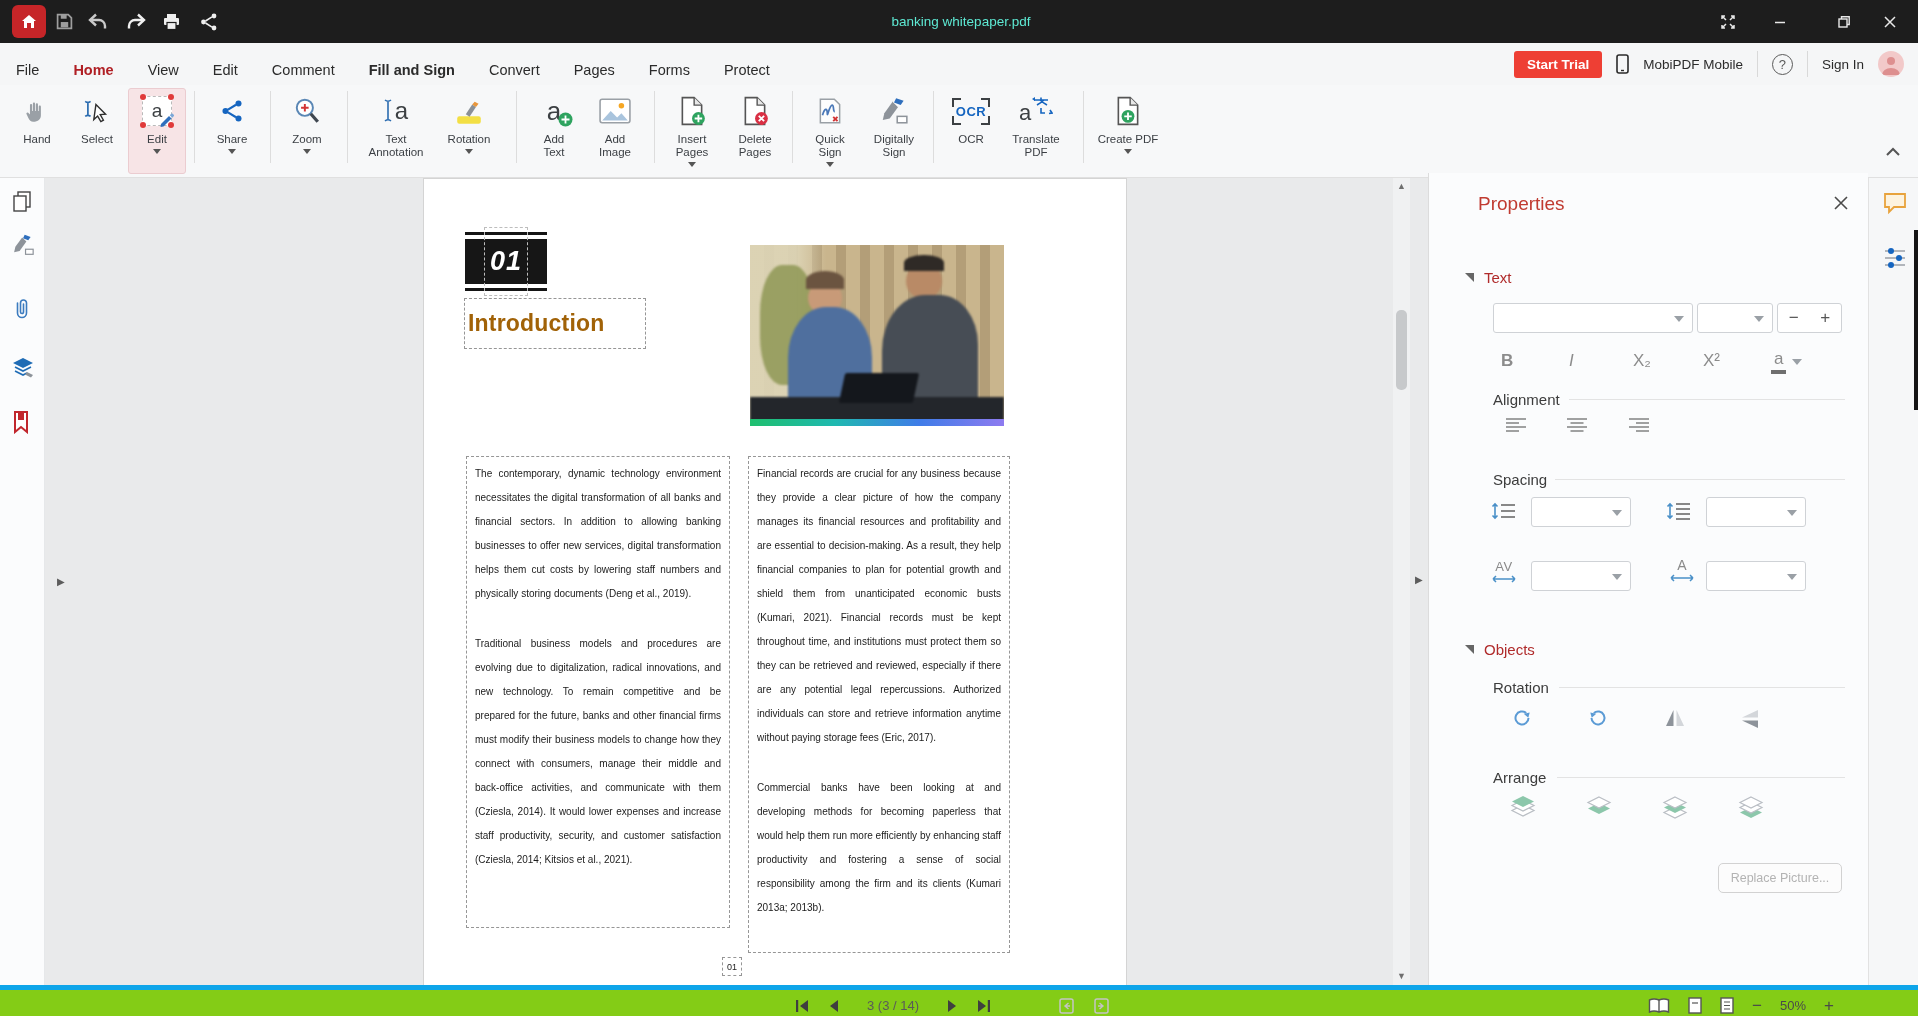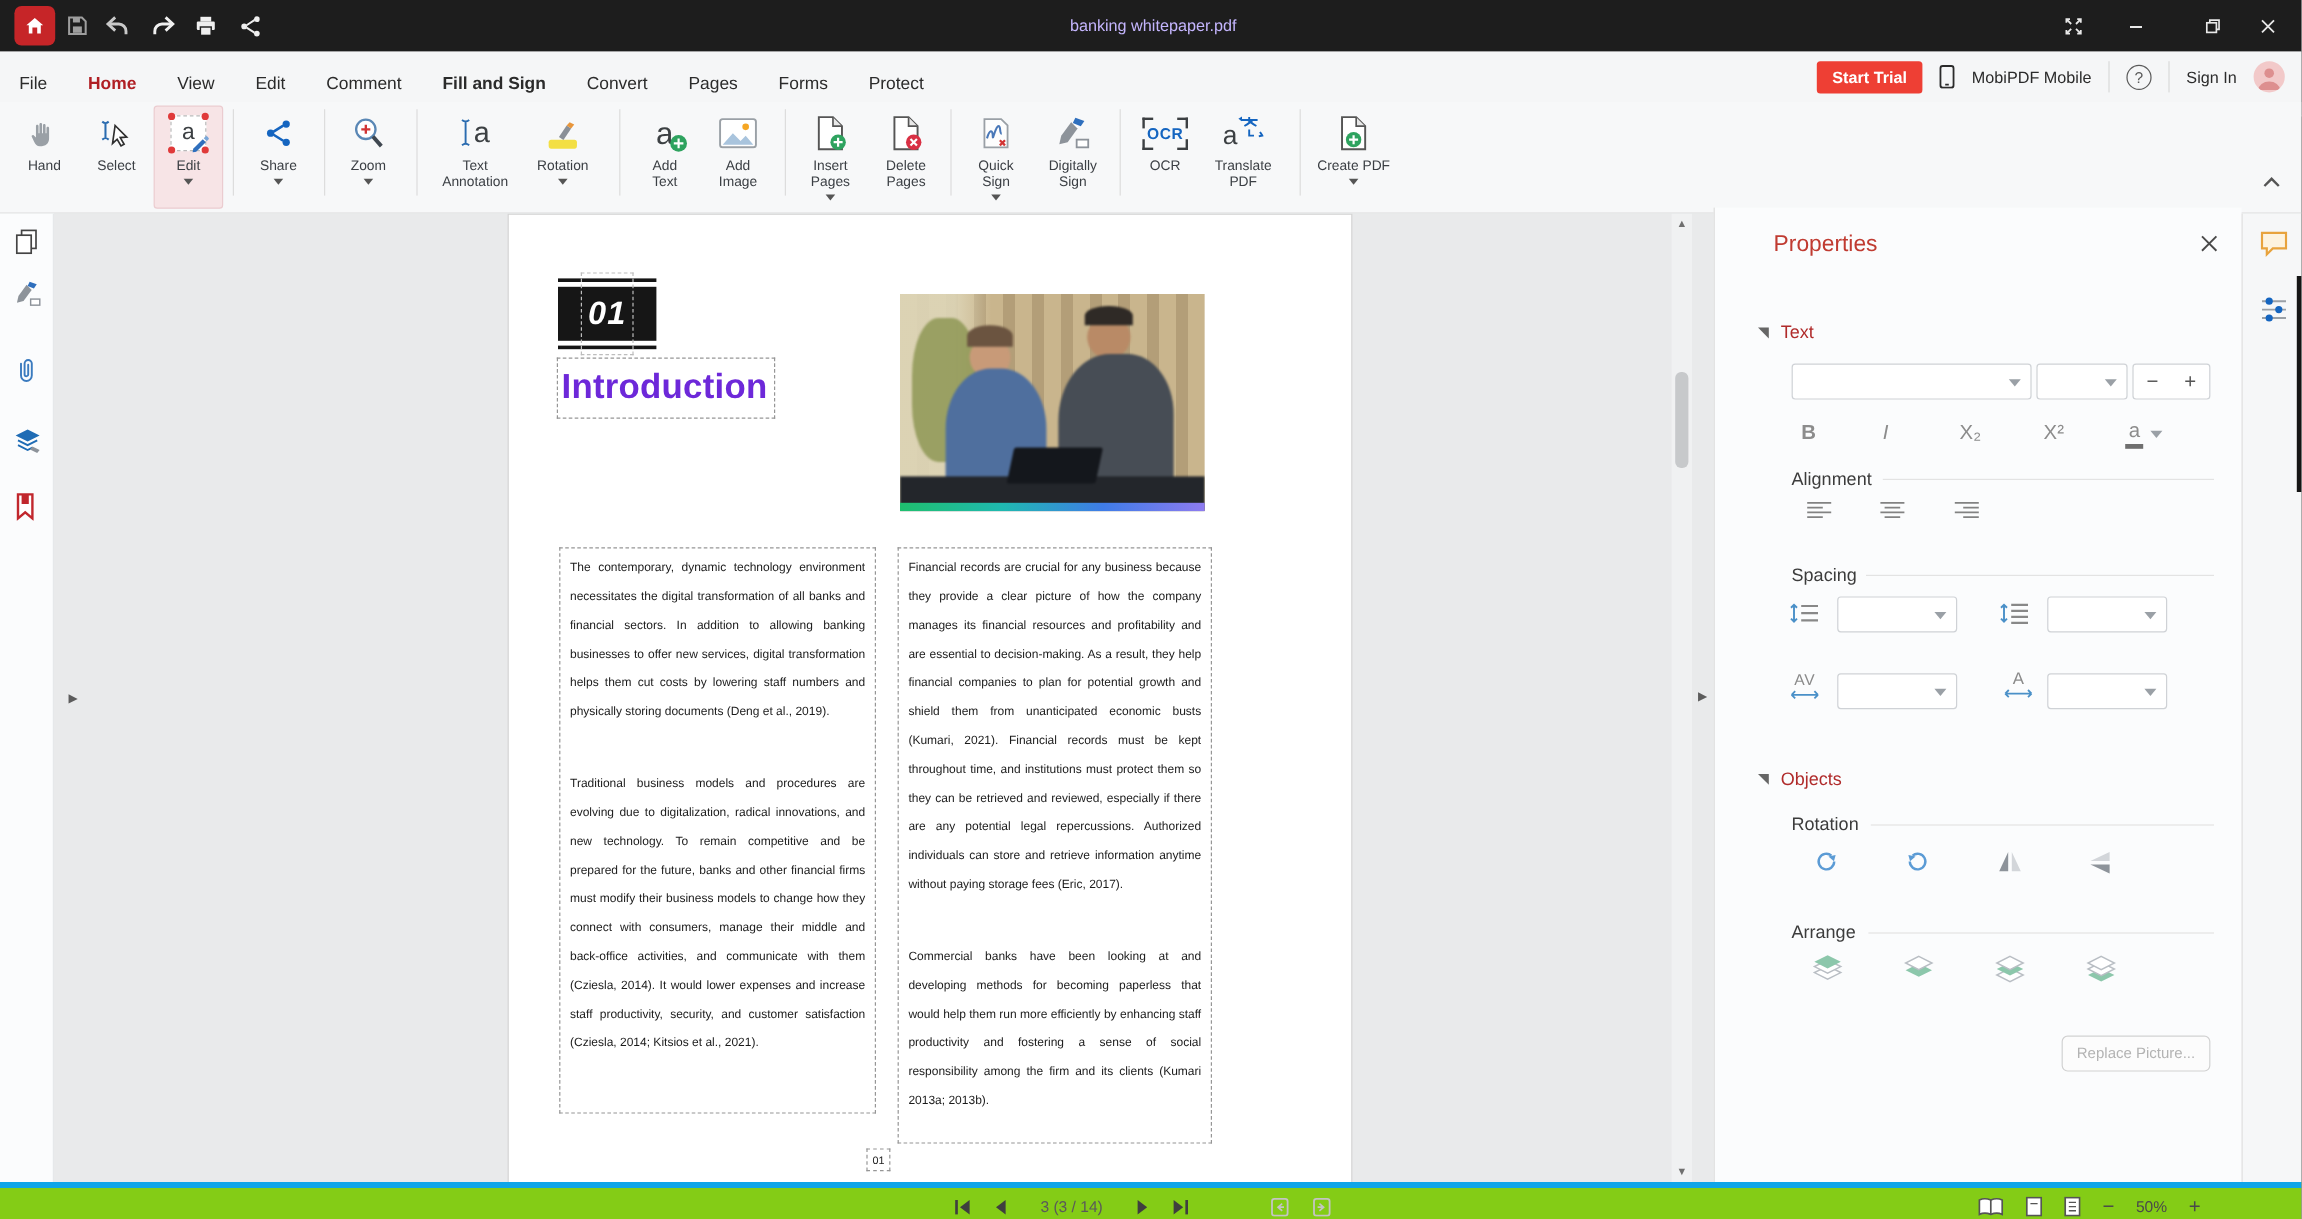--- a/index.html
+++ b/index.html
@@ -4,21 +4,21 @@
 <style>
   html,body{margin:0;padding:0;background:#555;}
   *{box-sizing:border-box;font-family:"Liberation Sans",sans-serif;}
   #app{position:relative;width:1918px;height:1016px;background:#ececec;overflow:hidden;}
   .a{position:absolute;}
   svg{display:block;}
   
   .titlebar{left:0;top:0;width:1918px;height:43px;background:#1d1d1d;display:flex;align-items:center;}
   .homebtn{position:absolute;left:12px;top:5px;width:34px;height:33px;background:#c62528;border-radius:6px;display:flex;align-items:center;justify-content:center;}
   .tb-ic{position:absolute;top:13px;}
-  .wintitle{position:absolute;left:4px;right:0;top:0;height:43px;line-height:43px;text-align:center;color:#c4b5fd;font-size:13.5px;}
+  .wintitle{position:absolute;left:4px;right:0;top:0;height:43px;line-height:43px;text-align:center;color:#5eead4;font-size:13.5px;}
   .winctl{position:absolute;top:12px;width:20px;height:20px;display:flex;align-items:center;justify-content:center;}
   
   .menubar{left:0;top:43px;width:1918px;height:54px;background:#f5f6f7;border-bottom:1px solid #e3e3e3;display:flex;align-items:center;}
   .menuitems{display:flex;gap:34px;padding-left:16px;font-size:14.5px;color:#2b2b2b;}
   .menu-item{position:relative;padding:12px 0;cursor:default;}
   .menu-item.active{color:#b01f24;font-weight:700;}
   .menu-item.active::after{content:"";position:absolute;left:-3px;right:-3px;bottom:0;height:3px;background:#b01f24;}
   .menu-item.semib{font-weight:700;}
   .menuright{position:absolute;right:14px;top:0;height:42px;display:flex;align-items:center;gap:14px;}
   .starttrial{background:#ee3f34;color:#fff;font-size:13.5px;font-weight:700;padding:6px 13px;border-radius:3px;}
@@ -42,31 +42,31 @@
   
   .canvas{left:45px;top:178px;width:1383px;height:807px;background:#e9eaeb;overflow:hidden;}
   .page{position:absolute;left:379px;top:1px;width:702px;height:830px;background:#fff;box-shadow:0 0 0 1px #d4d4d4;}
   .dashed{border:1px dashed #969696;}
   .chapnumwrap{position:absolute;left:41px;top:53px;width:82px;height:59px;}
   .chapbar{position:absolute;left:0;right:0;height:3px;background:#141414;}
   .chapmain{position:absolute;left:0;right:0;top:7px;bottom:7px;background:#161616;display:flex;align-items:center;justify-content:center;}
   .chapnum{color:#fff;font-size:27px;font-weight:700;font-style:italic;letter-spacing:1px;}
   .chapdash{position:absolute;left:19px;top:-5px;width:44px;height:69px;border:1px dashed #bdbdbd;}
   .chaptitle{position:absolute;left:40px;top:119px;width:182px;height:51px;display:flex;align-items:center;}
-  .chaptitle span{font-size:29px;font-weight:700;color:#6d28d9;letter-spacing:.2px;padding-left:3px;}
+  .chaptitle span{font-size:23px;font-weight:700;color:#a16207;letter-spacing:.2px;padding-left:3px;}
   .photo{position:absolute;left:326px;top:66px;width:254px;height:181px;overflow:hidden;}
   .photo .bgc{position:absolute;inset:0;background:
       linear-gradient(90deg,rgba(222,214,184,.9) 0 18%,rgba(0,0,0,0) 30%),
       repeating-linear-gradient(90deg,#c9b58d 0 14px,#b39e78 14px 24px);}
   .photo .blurwrap{position:absolute;inset:0;filter:blur(1px);}
   .fig{position:absolute;border-radius:50% 50% 10% 10%;}
   .gradbar{position:absolute;left:0;right:0;bottom:0;height:7px;background:linear-gradient(90deg,#1fbf6e,#1fb9b0,#3f7ce8,#8e7bf0);}
   .coltext{position:absolute;font-size:10px;line-height:24px;text-align:justify;color:#1b1b1b;padding:5px 8px;}
   .coltext p{margin:0;}
-  .coltext p + p{margin-top:36px;}
+  .coltext p + p{margin-top:26px;}
   .leftcol{left:42px;top:277px;width:264px;height:472px;}
   .rightcol{left:324px;top:277px;width:262px;height:497px;}
   .pgfooter{position:absolute;left:298px;top:778px;width:20px;height:19px;display:flex;align-items:center;justify-content:center;font-size:9px;color:#222;}
   
   .vscroll{position:absolute;left:1348px;top:0;width:17px;height:807px;background:#f0f1f2;}
   .vthumb{position:absolute;left:3px;top:132px;width:11px;height:80px;background:#c7c9cb;border-radius:5px;}
   .scar{position:absolute;left:3px;width:11px;height:11px;color:#6f6f6f;font-size:9px;line-height:11px;text-align:center;}
   .ptoggle{color:#5c5c5c;font-size:10px;}
   
   .panel{left:1428px;top:173px;width:440px;height:812px;background:#fbfcfd;border-left:1px solid #dcdcdc;}

